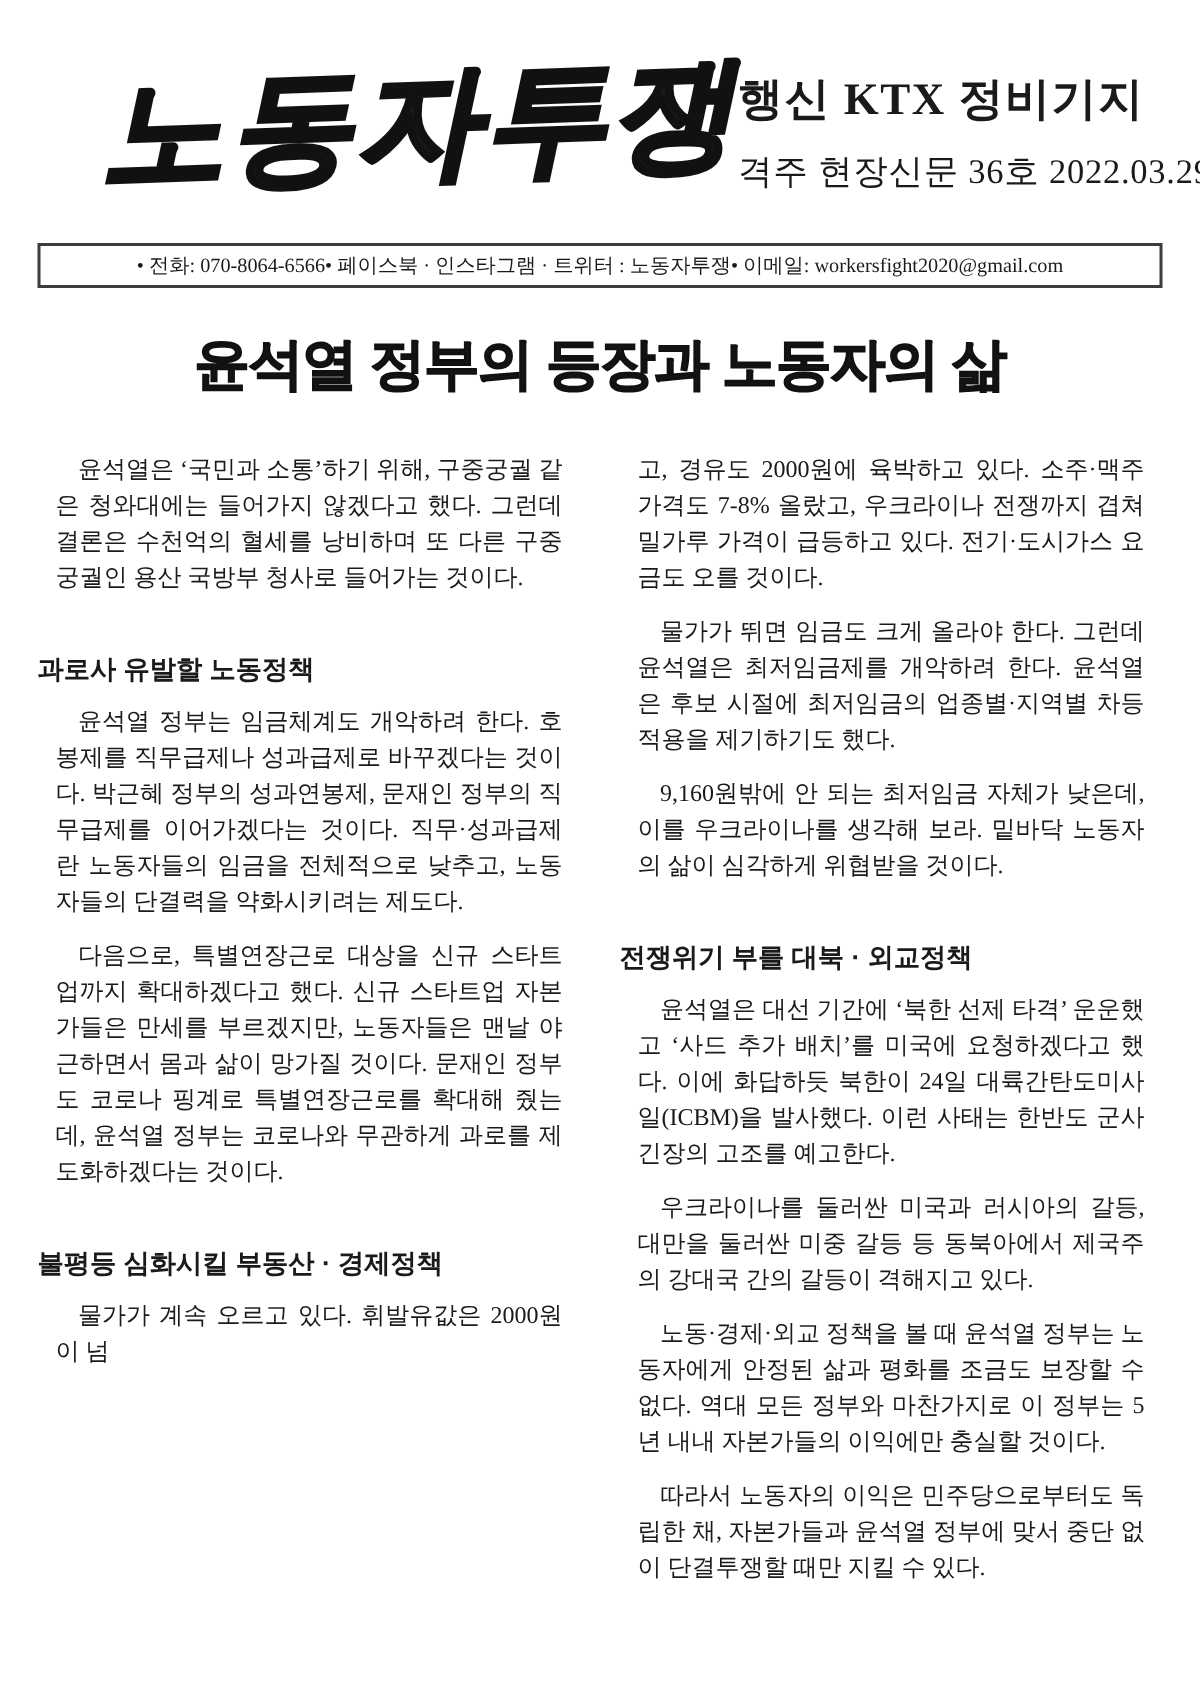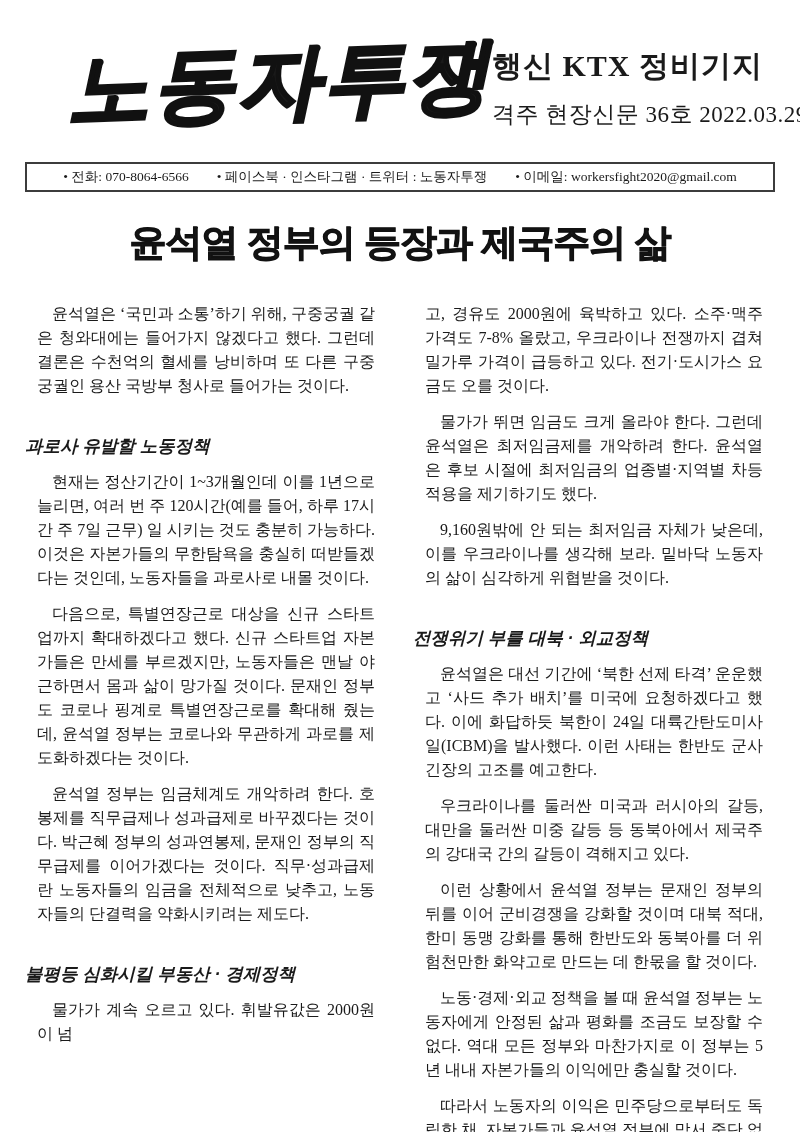--- a/index.html
+++ b/index.html
@@ -58,21 +58,20 @@
   }
 
   
   .contact-bar {
     box-sizing: border-box;
     border: 2px solid #3c3c3c;
     margin-top: 8px;
     padding: 4px 6px;
     display: flex;
     justify-content: center;
-    gap: 28px;
     font-size: 13.5px;
     white-space: nowrap;
   }
 
   
   .headline {
     font-family: "Liberation Sans", "DejaVu Sans", sans-serif;
     font-weight: 900;
     font-size: 37px;
     letter-spacing: -1px;
@@ -100,21 +99,20 @@
   .column p.paragraph.cont {
     text-indent: 0;
   }
   .column h2.heading {
     font-family: "Liberation Sans", "DejaVu Sans", sans-serif;
     font-size: 17.5px;
     font-weight: 800;
     text-align: left;
     margin: 36px 0 4px 0;
     text-indent: 0;
-    font-style: italic;
   }
 </style>
 </head>
 <body>
 
 <div class="page">
 
   <header class="masthead">
     <div class="logo">노동자투쟁</div>
     <div class="masthead-right">
@@ -122,38 +120,36 @@
       <div class="issue">격주 현장신문 36호 2022.03.29</div>
     </div>
   </header>
 
   <div class="contact-bar">
     <span>• 전화: 070-8064-6566</span>
     <span>• 페이스북 · 인스타그램 · 트위터 : 노동자투쟁</span>
     <span>• 이메일: workersfight2020@gmail.com</span>
   </div>
 
-  <h1 class="headline">윤석열 정부의 등장과 제국주의 삶</h1>
+  <h1 class="headline">윤석열 정부의 등장과 노동자의 삶</h1>
 
   <div class="columns">
     <div class="column">
         <p class="paragraph">윤석열은 ‘국민과 소통’하기 위해, 구중궁궐 같은 청와대에는 들어가지 않겠다고 했다. 그런데 결론은 수천억의 혈세를 낭비하며 또 다른 구중궁궐인 용산 국방부 청사로 들어가는 것이다.</p>
         <h2 class="heading">과로사 유발할 노동정책</h2>
-        <p class="paragraph">현재는 정산기간이 1~3개월인데 이를 1년으로 늘리면, 여러 번 주 120시간(예를 들어, 하루 17시간 주 7일 근무) 일 시키는 것도 충분히 가능하다. 이것은 자본가들의 무한탐욕을 충실히 떠받들겠다는 것인데, 노동자들을 과로사로 내몰 것이다.</p>
+        <p class="paragraph">윤석열 정부는 임금체계도 개악하려 한다. 호봉제를 직무급제나 성과급제로 바꾸겠다는 것이다. 박근혜 정부의 성과연봉제, 문재인 정부의 직무급제를 이어가겠다는 것이다. 직무·성과급제란 노동자들의 임금을 전체적으로 낮추고, 노동자들의 단결력을 약화시키려는 제도다.</p>
         <p class="paragraph">다음으로, 특별연장근로 대상을 신규 스타트업까지 확대하겠다고 했다. 신규 스타트업 자본가들은 만세를 부르겠지만, 노동자들은 맨날 야근하면서 몸과 삶이 망가질 것이다. 문재인 정부도 코로나 핑계로 특별연장근로를 확대해 줬는데, 윤석열 정부는 코로나와 무관하게 과로를 제도화하겠다는 것이다.</p>
-        <p class="paragraph">윤석열 정부는 임금체계도 개악하려 한다. 호봉제를 직무급제나 성과급제로 바꾸겠다는 것이다. 박근혜 정부의 성과연봉제, 문재인 정부의 직무급제를 이어가겠다는 것이다. 직무·성과급제란 노동자들의 임금을 전체적으로 낮추고, 노동자들의 단결력을 약화시키려는 제도다.</p>
         <h2 class="heading">불평등 심화시킬 부동산 · 경제정책</h2>
         <p class="paragraph">물가가 계속 오르고 있다. 휘발유값은 2000원이 넘</p>
       </div>
     <div class="column">
         <p class="paragraph cont">고, 경유도 2000원에 육박하고 있다. 소주·맥주 가격도 7-8% 올랐고, 우크라이나 전쟁까지 겹쳐 밀가루 가격이 급등하고 있다. 전기·도시가스 요금도 오를 것이다.</p>
         <p class="paragraph">물가가 뛰면 임금도 크게 올라야 한다. 그런데 윤석열은 최저임금제를 개악하려 한다. 윤석열은 후보 시절에 최저임금의 업종별·지역별 차등적용을 제기하기도 했다.</p>
         <p class="paragraph">9,160원밖에 안 되는 최저임금 자체가 낮은데, 이를 우크라이나를 생각해 보라. 밑바닥 노동자의 삶이 심각하게 위협받을 것이다.</p>
         <h2 class="heading">전쟁위기 부를 대북 · 외교정책</h2>
         <p class="paragraph">윤석열은 대선 기간에 ‘북한 선제 타격’ 운운했고 ‘사드 추가 배치’를 미국에 요청하겠다고 했다. 이에 화답하듯 북한이 24일 대륙간탄도미사일(ICBM)을 발사했다. 이런 사태는 한반도 군사긴장의 고조를 예고한다.</p>
         <p class="paragraph">우크라이나를 둘러싼 미국과 러시아의 갈등, 대만을 둘러싼 미중 갈등 등 동북아에서 제국주의 강대국 간의 갈등이 격해지고 있다.</p>
-        <p class="paragraph">이런 상황에서 윤석열 정부는 문재인 정부의 뒤를 이어 군비경쟁을 강화할 것이며 대북 적대, 한미 동맹 강화를 통해 한반도와 동북아를 더 위험천만한 화약고로 만드는 데 한몫을 할 것이다.</p>
         <p class="paragraph">노동·경제·외교 정책을 볼 때 윤석열 정부는 노동자에게 안정된 삶과 평화를 조금도 보장할 수 없다. 역대 모든 정부와 마찬가지로 이 정부는 5년 내내 자본가들의 이익에만 충실할 것이다.</p>
         <p class="paragraph">따라서 노동자의 이익은 민주당으로부터도 독립한 채, 자본가들과 윤석열 정부에 맞서 중단 없이 단결투쟁할 때만 지킬 수 있다.</p>
       </div>
   </div>
 
 </div>
 
 </body></html>

